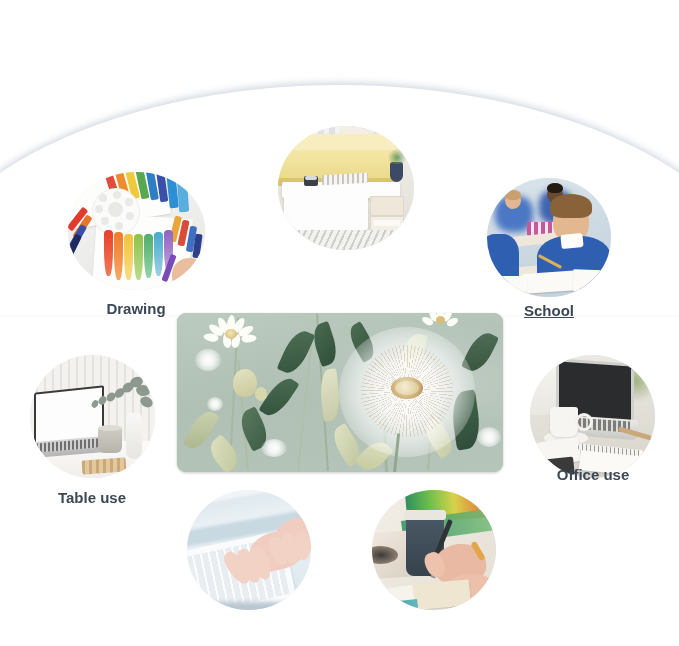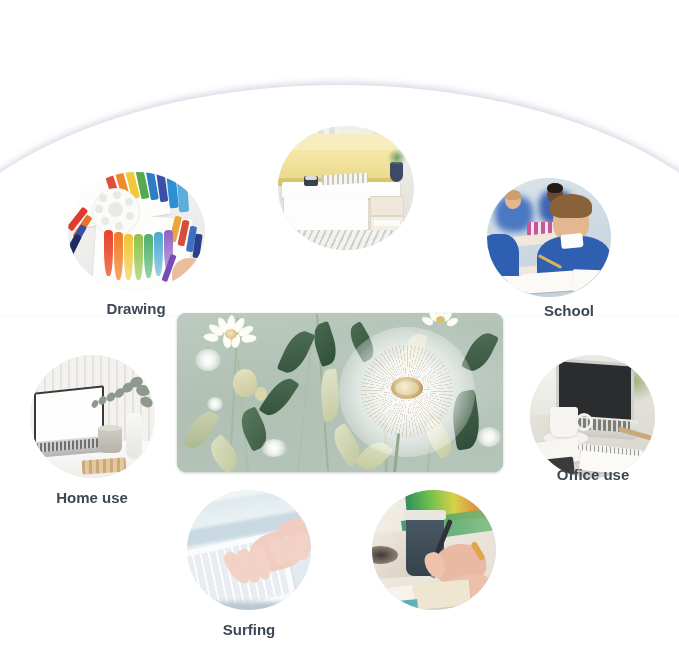--- a/index.html
+++ b/index.html
@@ -244,21 +244,21 @@
       <div class="hair" style="left:63px;top:16px;width:42px;height:24px;background:#8a6239;border-radius:50% 50% 30% 30%;"></div>
       <div class="uniform" style="left:50px;top:58px;width:74px;height:54px;"></div>
       <div style="position:absolute;left:74px;top:56px;width:22px;height:14px;background:#fdfdfd;border-radius:3px;transform:rotate(-6deg);"></div>
 
       <div class="book" style="left:36px;top:94px;width:56px;height:20px;transform:rotate(-4deg);"></div>
       <div class="book" style="left:86px;top:92px;width:40px;height:22px;transform:rotate(2deg);"></div>
       <div style="position:absolute;left:50px;top:82px;width:26px;height:3px;background:#d8b25a;border-radius:2px;transform:rotate(28deg);"></div>
       <div class="book" style="left:-6px;top:98px;width:46px;height:16px;"></div>
     </div>
   </div>
-  <div class="caption" style="left:489px;top:302px;width:160px;">School</div>
+  <div class="caption" style="left:469px;top:302px;width:160px;text-decoration:underline;">School</div>
 
   <div class="mat">
     <div class="matbg"></div>
 
     <div class="stem" style="left:52px;top:4px;width:2px;height:150px;background:#a7b8a2;transform:rotate(3deg);"></div>
     <div class="stem" style="left:150px;top:0px;width:2px;height:158px;background:#9fb39a;transform:rotate(-4deg);"></div>
     <div class="stem" style="left:120px;top:30px;width:2px;height:128px;background:#b0bfaa;transform:rotate(6deg);"></div>
     <div class="stem" style="left:208px;top:56px;width:3px;height:104px;background:#a3b79c;transform:rotate(-2deg);"></div>
     <div class="stem" style="left:70px;top:46px;width:2px;height:112px;background:#aabfa4;transform:rotate(-5deg);"></div>
     <div class="stem" style="left:250px;top:70px;width:2px;height:88px;background:#a9bba3;transform:rotate(4deg);"></div>
@@ -336,21 +336,21 @@
       <div class="euc" style="left:84px;top:34px;width:11px;height:8px;transform:rotate(-42deg);"></div>
       <div class="euc" style="left:76px;top:38px;width:10px;height:8px;transform:rotate(-50deg);"></div>
       <div class="euc" style="left:68px;top:42px;width:9px;height:7px;transform:rotate(-56deg);"></div>
       <div class="euc" style="left:61px;top:46px;width:8px;height:6px;transform:rotate(-60deg);"></div>
       <div class="euc" style="left:106px;top:30px;width:14px;height:11px;transform:rotate(12deg);"></div>
       <div class="euc" style="left:110px;top:42px;width:13px;height:10px;transform:rotate(30deg);"></div>
 
       <div style="position:absolute;left:52px;top:104px;width:44px;height:14px;background:repeating-linear-gradient(90deg,#caa87a 0 3px,#e3c89e 3px 7px);border-radius:2px;transform:rotate(-4deg);"></div>
     </div>
   </div>
-  <div class="caption" style="left:12px;top:489px;width:160px;">Home use</div>
+  <div class="caption" style="left:12px;top:489px;width:160px;">Table use</div>
 
   <div class="photo" style="left:530px;top:355px;width:125px;height:123px;">
     <div class="scene">
       <div class="of-bg"></div>
 
       <div style="position:absolute;left:0;top:0;width:40px;height:60px;background:linear-gradient(180deg,#f6f6f2,#e8e7e0);"></div>
       <div style="position:absolute;left:86px;top:4px;width:40px;height:44px;background:radial-gradient(circle at 50% 50%,#9fb27f,rgba(159,178,127,0) 72%);filter:blur(1px);"></div>
 
       <div style="position:absolute;left:26px;top:6px;width:72px;height:60px;background:#2b2c2e;border:3px solid #cfd0cd;border-radius:3px;transform:skewY(4deg);"></div>
       <div style="position:absolute;left:20px;top:62px;width:88px;height:20px;background:linear-gradient(180deg,#e9e9e6,#c9c9c5);border-radius:2px 2px 6px 6px;transform:skewY(4deg);"></div>
@@ -382,21 +382,20 @@
       <div class="finger" style="left:42px;top:60px;width:16px;height:36px;transform:rotate(-34deg);"></div>
       <div class="finger" style="left:54px;top:58px;width:16px;height:36px;transform:rotate(-26deg);"></div>
       <div class="finger" style="left:66px;top:56px;width:16px;height:34px;transform:rotate(-18deg);"></div>
       <div class="hand" style="left:88px;top:28px;width:48px;height:34px;transform:rotate(-10deg);"></div>
       <div class="finger" style="left:84px;top:46px;width:15px;height:30px;transform:rotate(-22deg);"></div>
       <div class="finger" style="left:96px;top:44px;width:15px;height:30px;transform:rotate(-14deg);"></div>
       <div class="finger" style="left:108px;top:42px;width:15px;height:28px;transform:rotate(-6deg);"></div>
       <div style="position:absolute;left:-8px;top:112px;width:140px;height:18px;background:#b9c7d2;filter:blur(2px);"></div>
     </div>
   </div>
-  <div class="caption" style="left:169px;top:621px;width:160px;">Surfing</div>
 
   <div class="photo" style="left:372px;top:490px;width:124px;height:120px;">
     <div class="scene">
       <div class="wr-bg"></div>
 
       <div class="colorstripe" style="left:34px;top:-4px;width:96px;height:34px;transform:rotate(-5deg);filter:blur(.5px);"></div>
       <div style="position:absolute;left:30px;top:24px;width:100px;height:22px;background:linear-gradient(90deg,#2f8f5e,#7ec17a);transform:rotate(-8deg);opacity:.85;"></div>
 
       <div style="position:absolute;left:-12px;top:42px;width:58px;height:46px;background:linear-gradient(140deg,#f3ece3,#d9cfc2);transform:rotate(-4deg);"></div>
       <div style="position:absolute;left:-8px;top:56px;width:34px;height:18px;border-radius:50%;background:radial-gradient(ellipse at 50% 50%,#3b3b3b,#8e7f6f 70%);"></div>

